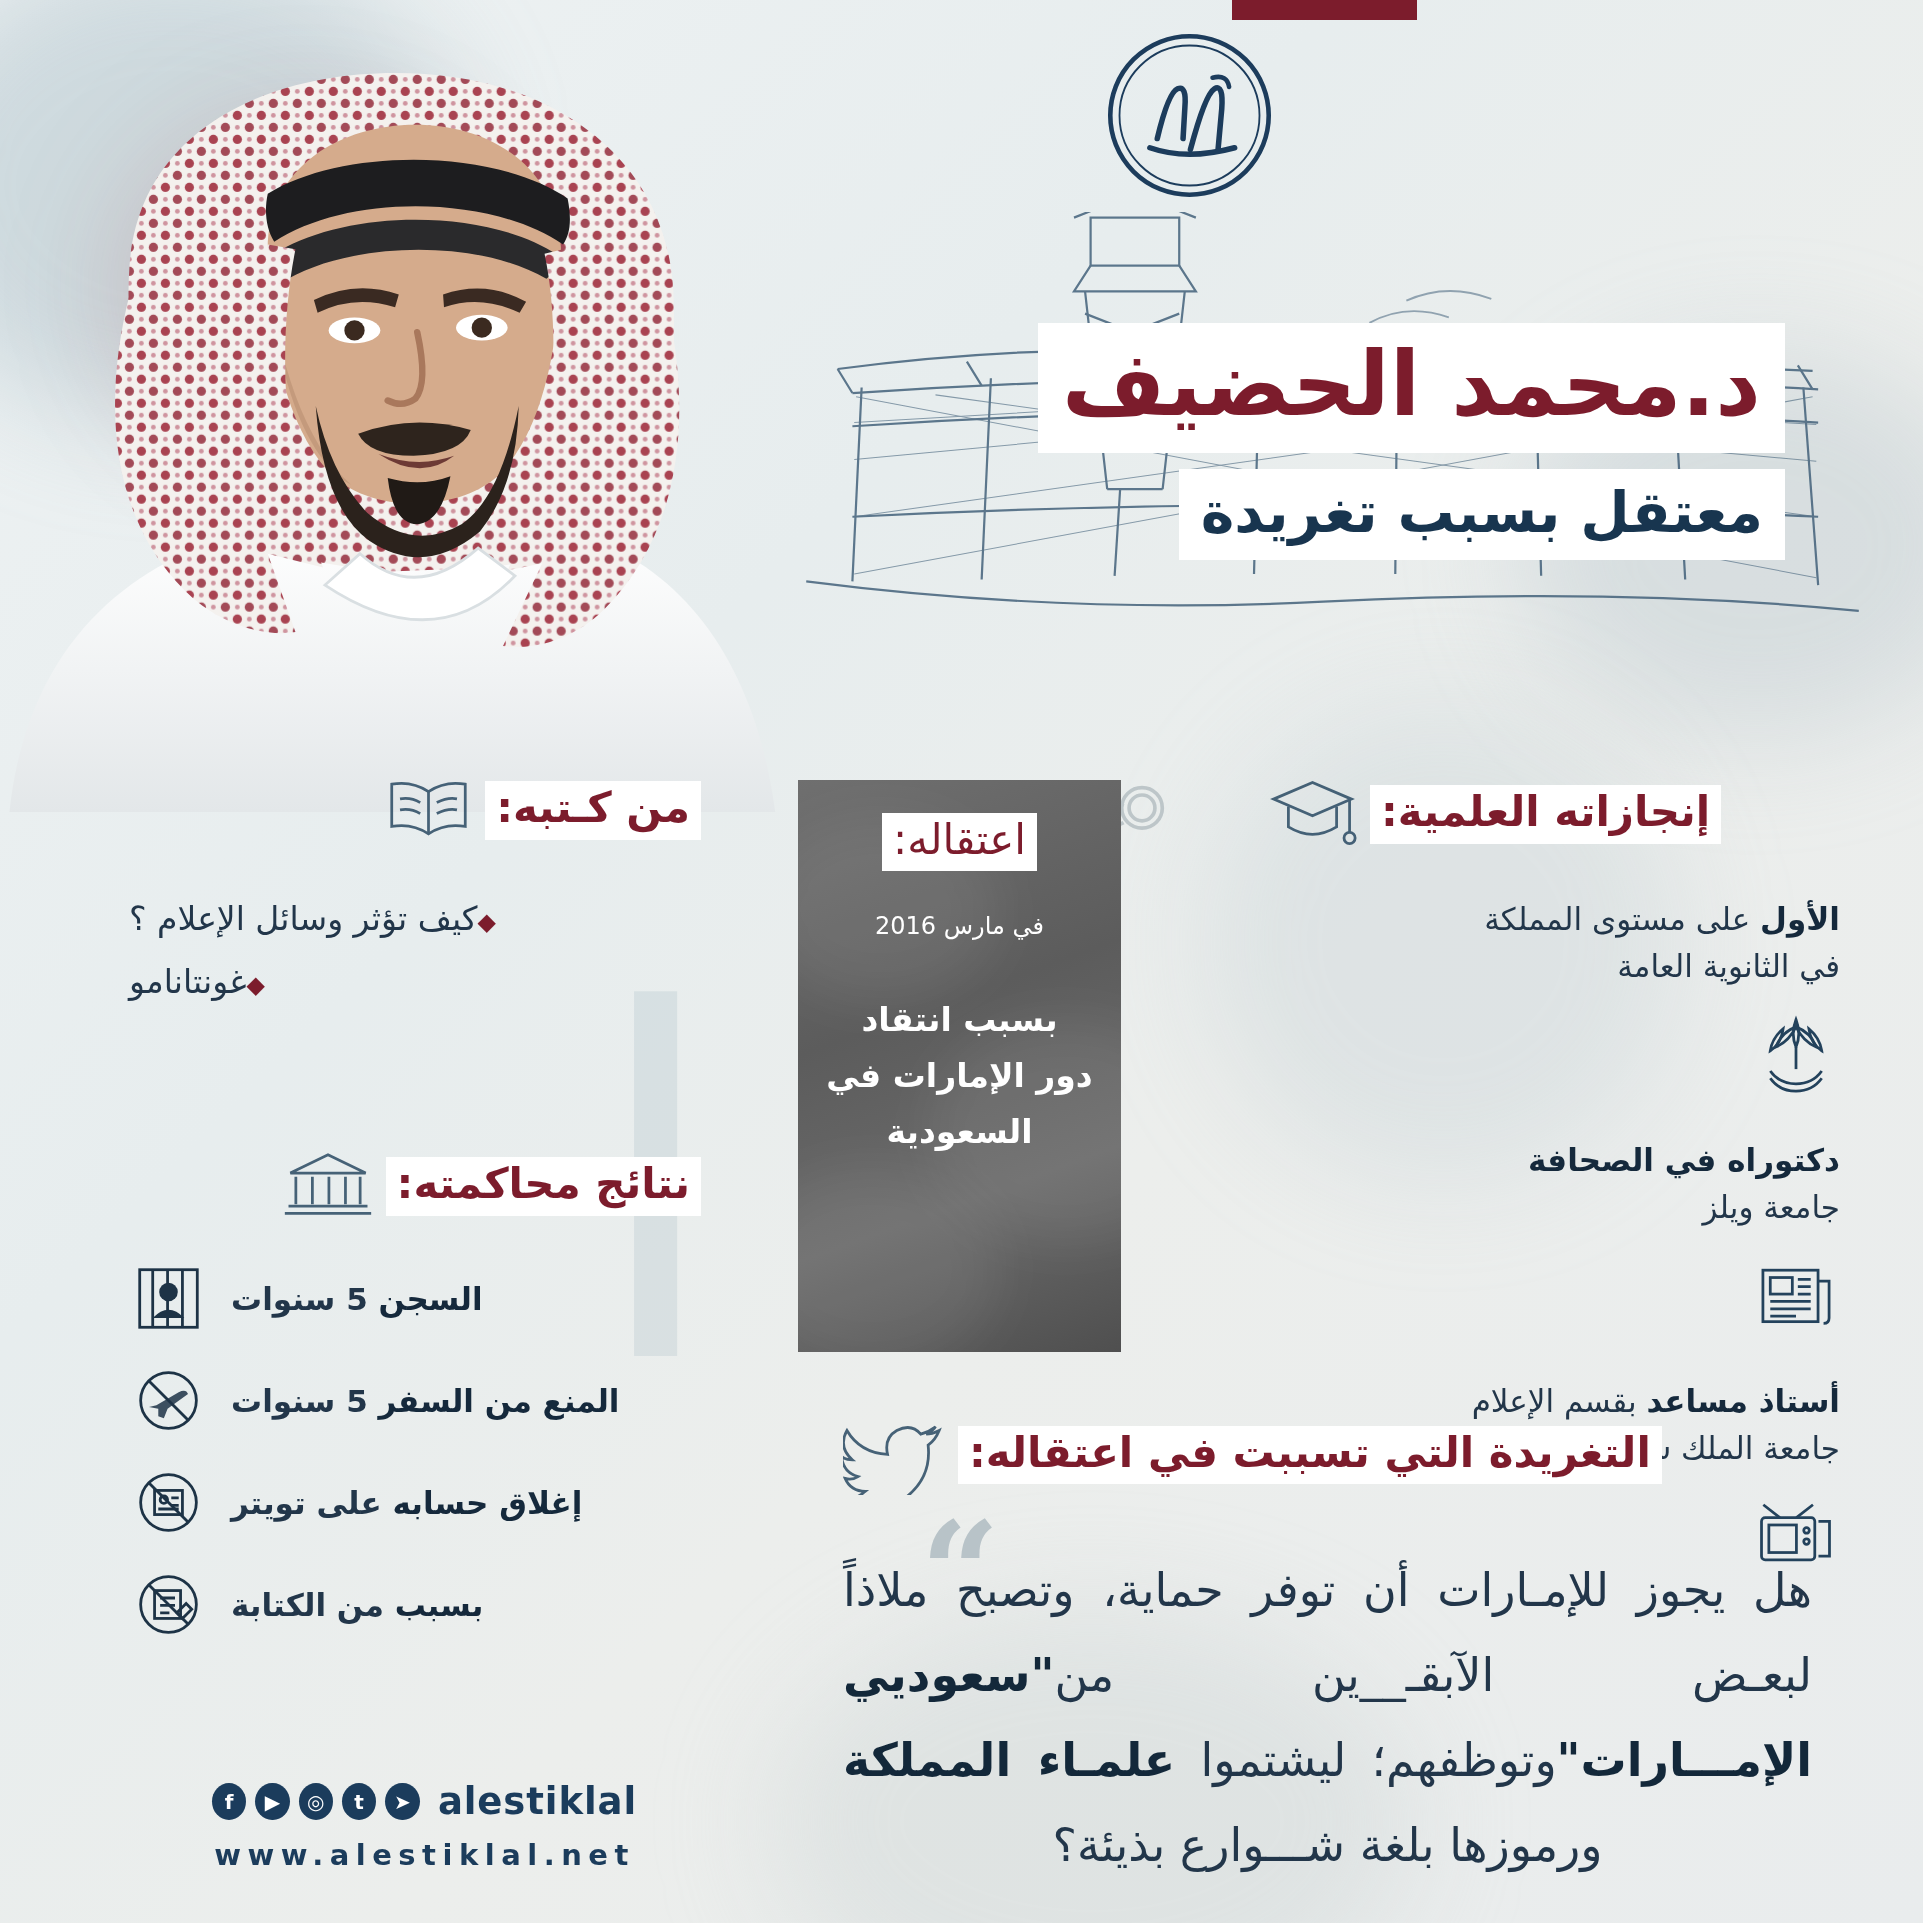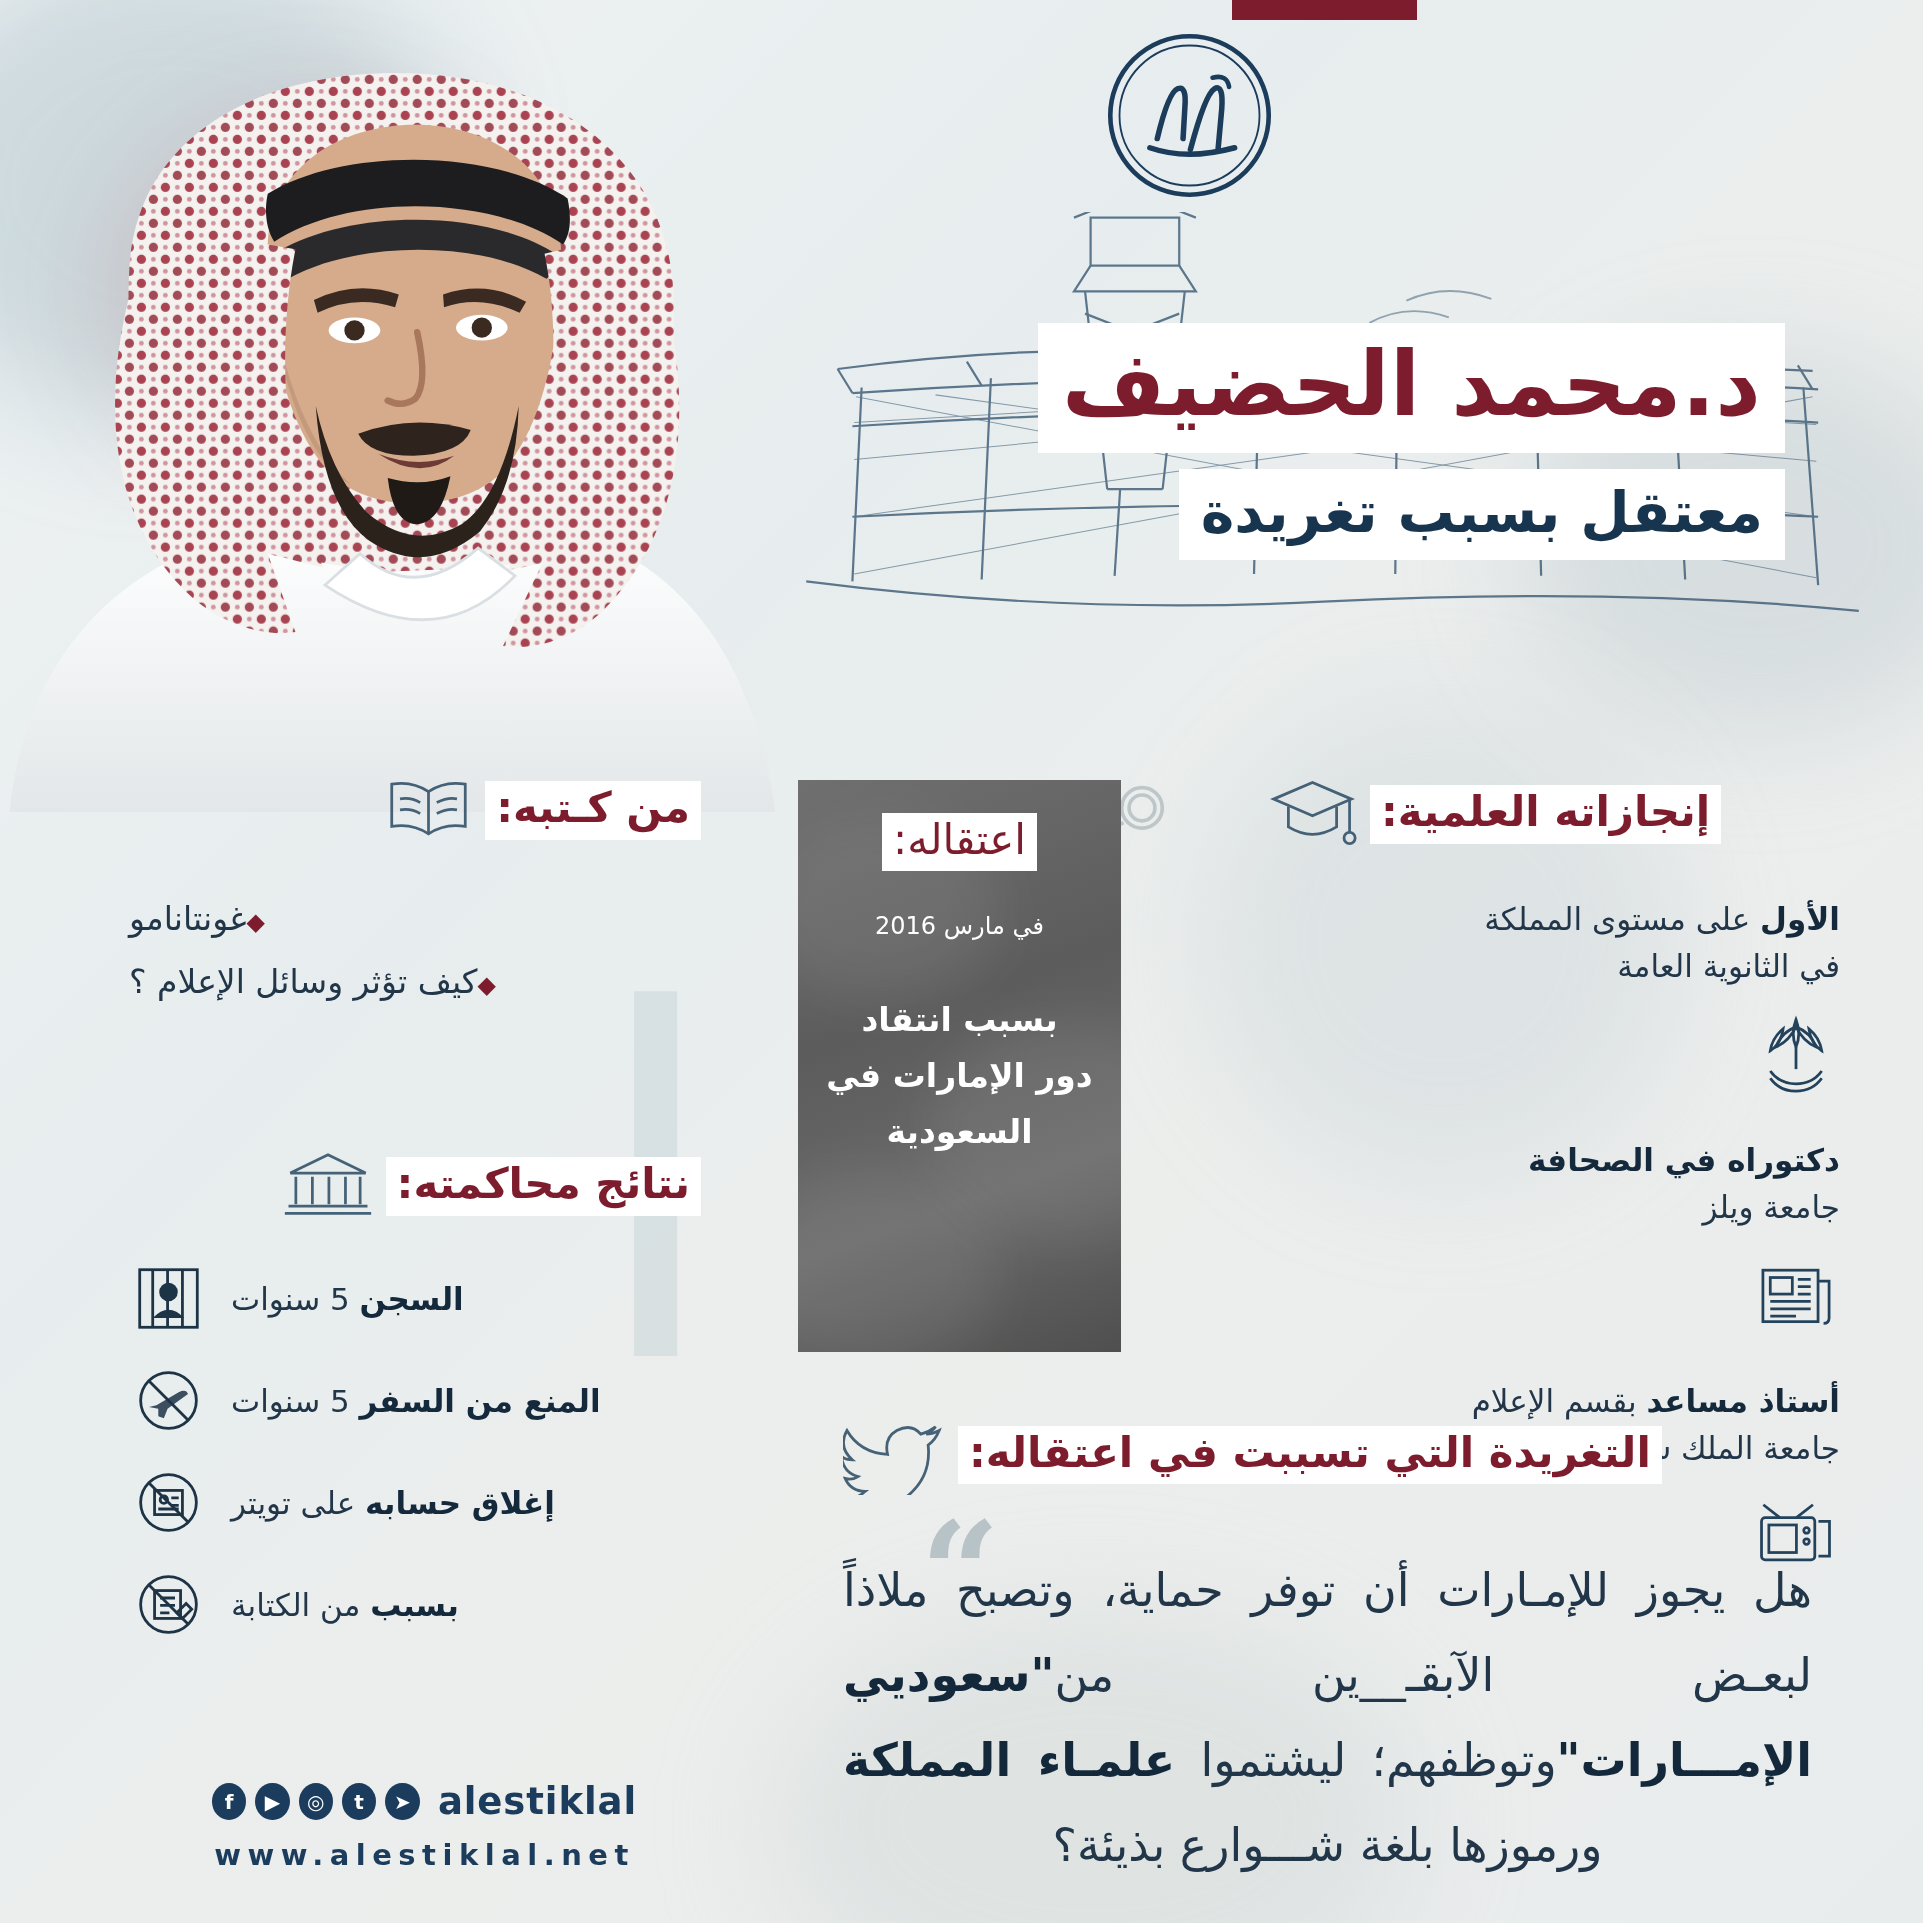--- a/index.html
+++ b/index.html
@@ -227,21 +227,21 @@
   }
   .books-list .bullet { color: #7c1c2c; font-size: 24px; margin-right: 9.2px; }
 
   .trial {
     position: absolute;
     left: 129px;
     top: 1149px;
     width: 572px;
     direction: rtl;
   }
-  .trial-list { margin-top: 42px; }
+  .trial-list { margin-top: 42px; font-weight: bold; }
   .trial-row {
     display: flex;
     flex-direction: row-reverse;
     align-items: center;
     justify-content: flex-start;
     gap: 24px;
     margin-bottom: 37px;
   }
   .trial-ic { width: 78px; flex: 0 0 78px; display:flex; align-items:center; justify-content:center; color:#1d3346; }
   .trial-text { color:#22364a; font-size: 31px; text-align: left; flex: 1; }
@@ -533,22 +533,22 @@
       <span class="sec-icon">
         <svg width="87" height="68" viewBox="0 0 94 74" fill="none" stroke="#2a4a63" stroke-width="3">
           <path d="M47 18 q -18 -12 -40 -8 V 56 q 22 -4 40 8 q 18 -12 40 -8 V 10 q -22 -4 -40 8 Z"></path>
           <path d="M47 18 V 64"></path>
           <path d="M16 26 q 12 -2 22 4 M16 38 q 12 -2 22 4 M56 30 q 12 -6 22 -4 M56 42 q 12 -6 22 -4"></path>
         </svg>
       </span>
       <span class="txt">من كـتبه:</span>
     </div>
     <div class="books-list">
+      <div><span class="bullet">◆</span><span>كيف تؤثر وسائل الإعلام ؟</span></div>
       <div><span class="bullet">◆</span><span>غونتانامو</span></div>
-      <div><span class="bullet">◆</span><span>كيف تؤثر وسائل الإعلام ؟</span></div>
     </div>
   </div>
 
   <div class="trial">
     <div class="sec-title" style="justify-content:flex-end;">
       <span class="sec-icon">
         <svg width="90" height="72" viewBox="0 0 98 78" fill="none" stroke="#2a4a63" stroke-width="3">
           <path d="M8 26 L49 6 L90 26 Z"></path>
           <path d="M14 30 V 60 M32 30 V 60 M50 30 V 60 M68 30 V 60 M84 30 V 60"></path>
           <path d="M6 62 H 92 M 2 70 H 96"></path>

